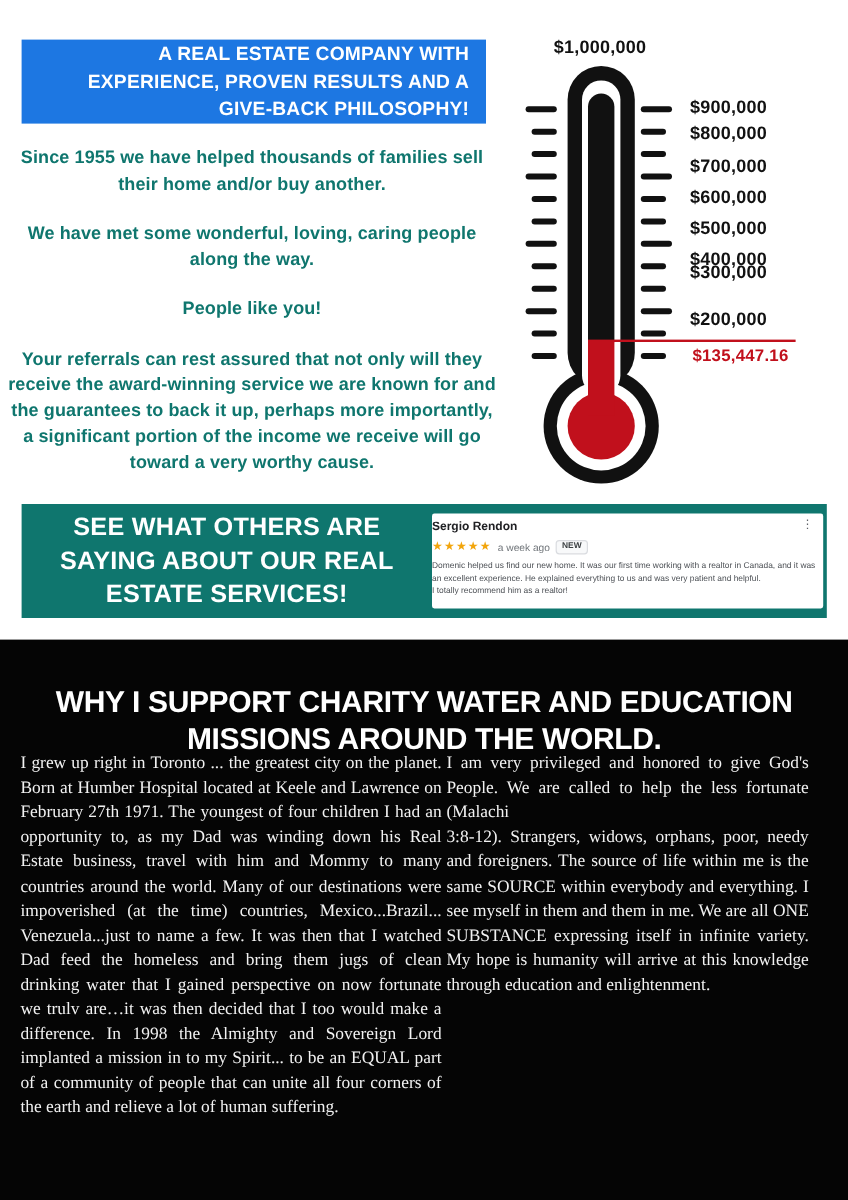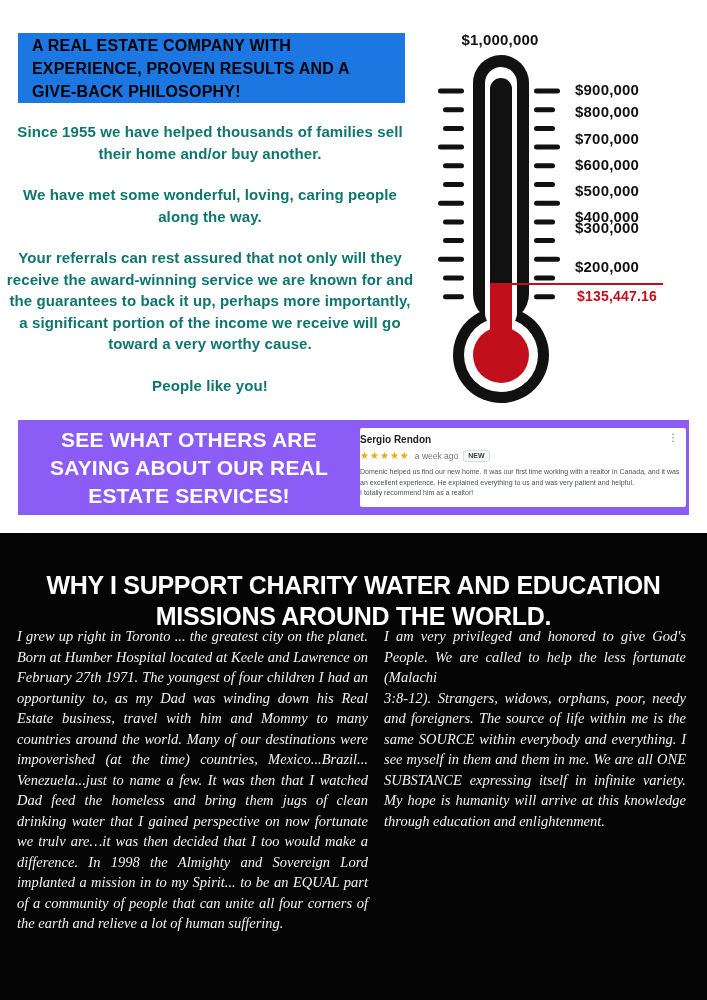--- a/index.html
+++ b/index.html
@@ -3,22 +3,22 @@
 <meta charset="utf-8">
 <style>
   html,body{margin:0;padding:0;background:#ffffff;}
   .page{
     position:relative;width:707px;height:1000px;overflow:hidden;
     background:#ffffff;font-family:"Liberation Sans",sans-serif;
   }
   
   .top-banner{
     position:absolute;left:18px;top:33px;width:387px;height:70px;
-    background:#1d77e2;color:#000000;display:flex;align-items:center;justify-content:center;
-    text-align:left;font-weight:700;font-size:16px;line-height:23px;letter-spacing:.2px;
+    background:#1d77e2;color:#ffffff;display:flex;align-items:center;justify-content:center;
+    text-align:right;font-weight:700;font-size:16px;line-height:23px;letter-spacing:.2px;
     padding:17px 14px;box-sizing:border-box;
   }
   
   .intro{position:absolute;left:4px;top:121px;width:412px;text-align:center;color:#0f766e;}
   .intro p{margin:0 0 20px 0;font-size:15px;line-height:21.5px;font-weight:600;letter-spacing:.1px;}
   
   .thermo-svg{position:absolute;left:425px;top:25px;}
   .thermo-goal{
     position:absolute;left:425px;top:31px;width:150px;text-align:center;
     font-size:15px;font-weight:700;color:#111;letter-spacing:.2px;
@@ -27,21 +27,21 @@
     position:absolute;left:575px;font-size:15px;font-weight:700;color:#111;letter-spacing:.2px;
   }
   .s0{top:81px}.s1{top:103px}.s2{top:130px}.s3{top:156px}
   .s4{top:182px}.s5{top:208px}.s6{top:219px}.s7{top:258px}
   .thermo-line{position:absolute;left:490px;top:283px;width:173px;height:2px;background:#c1101c;}
   .thermo-current{
     position:absolute;left:577px;top:288px;font-size:14px;font-weight:700;color:#c1101c;letter-spacing:.2px;
   }
   
   .reviews-banner{
-    position:absolute;left:18px;top:420px;width:671px;height:95px;background:#8b5cf6;
+    position:absolute;left:18px;top:420px;width:671px;height:95px;background:#0f766e;
   }
   .reviews-heading{
     position:absolute;left:0;top:0;width:342px;height:95px;
     display:flex;align-items:center;justify-content:center;text-align:center;
     color:#ffffff;font-weight:700;font-size:21px;line-height:28px;letter-spacing:.2px;
     padding:0 18px;box-sizing:border-box;
   }
   .review-card{
     position:absolute;left:342px;top:8px;width:326px;height:79px;background:#ffffff;
     border-radius:2px;padding:6px 0;box-sizing:border-box;color:#202124;
@@ -63,42 +63,42 @@
   
   .charity{
     position:absolute;left:0;top:533px;width:707px;height:467px;background:#050505;color:#f5f5f5;
   }
   .charity-heading{
     margin:18px auto;padding-top:19px;max-width:620px;text-align:center;
     font-size:25px;font-weight:700;line-height:31px;letter-spacing:-0.3px;color:#ffffff;
   }
   .columns{
     position:absolute;left:17px;top:93px;width:673px;
-    display:grid;grid-template-columns:351px 302px;column-gap:16px;font-style:italic;
+    display:grid;grid-template-columns:351px 302px;column-gap:4px;
   }
   .col{
     font-family:"Liberation Serif",serif;font-size:14.5px;line-height:20.5px;
     text-align:justify;color:#f2f2f2;
   }
   .col p{margin:0;}
 </style>
 </head>
 <body>
 
 <div class="page">
 
   <div class="top-banner">
     <span>A REAL ESTATE COMPANY WITH EXPERIENCE, PROVEN RESULTS AND A GIVE-BACK PHILOSOPHY!</span>
   </div>
 
   <div class="intro">
     <p>Since 1955 we have helped thousands of families sell their home and/or buy another.</p>
     <p>We have met some wonderful, loving, caring people along the way.</p>
+    <p>People like you!</p>
     <p>Your referrals can rest assured that not only will they receive the award-winning service we are known for and the guarantees to back it up, perhaps more importantly, a significant portion of the income we receive will go toward a very worthy cause.</p>
-    <p>People like you!</p>
   </div>
 
   <svg class="thermo-svg" width="150" height="390" viewBox="0 0 150 390">
 
     <circle cx="76" cy="330" r="48" fill="#111111"></circle>
     <circle cx="76" cy="330" r="37" fill="#ffffff"></circle>
 
     <rect x="48" y="30" width="56" height="267" rx="28" fill="#111111"></rect>
     <rect x="60" y="42" width="32" height="262" rx="16" fill="#ffffff"></rect>
 

